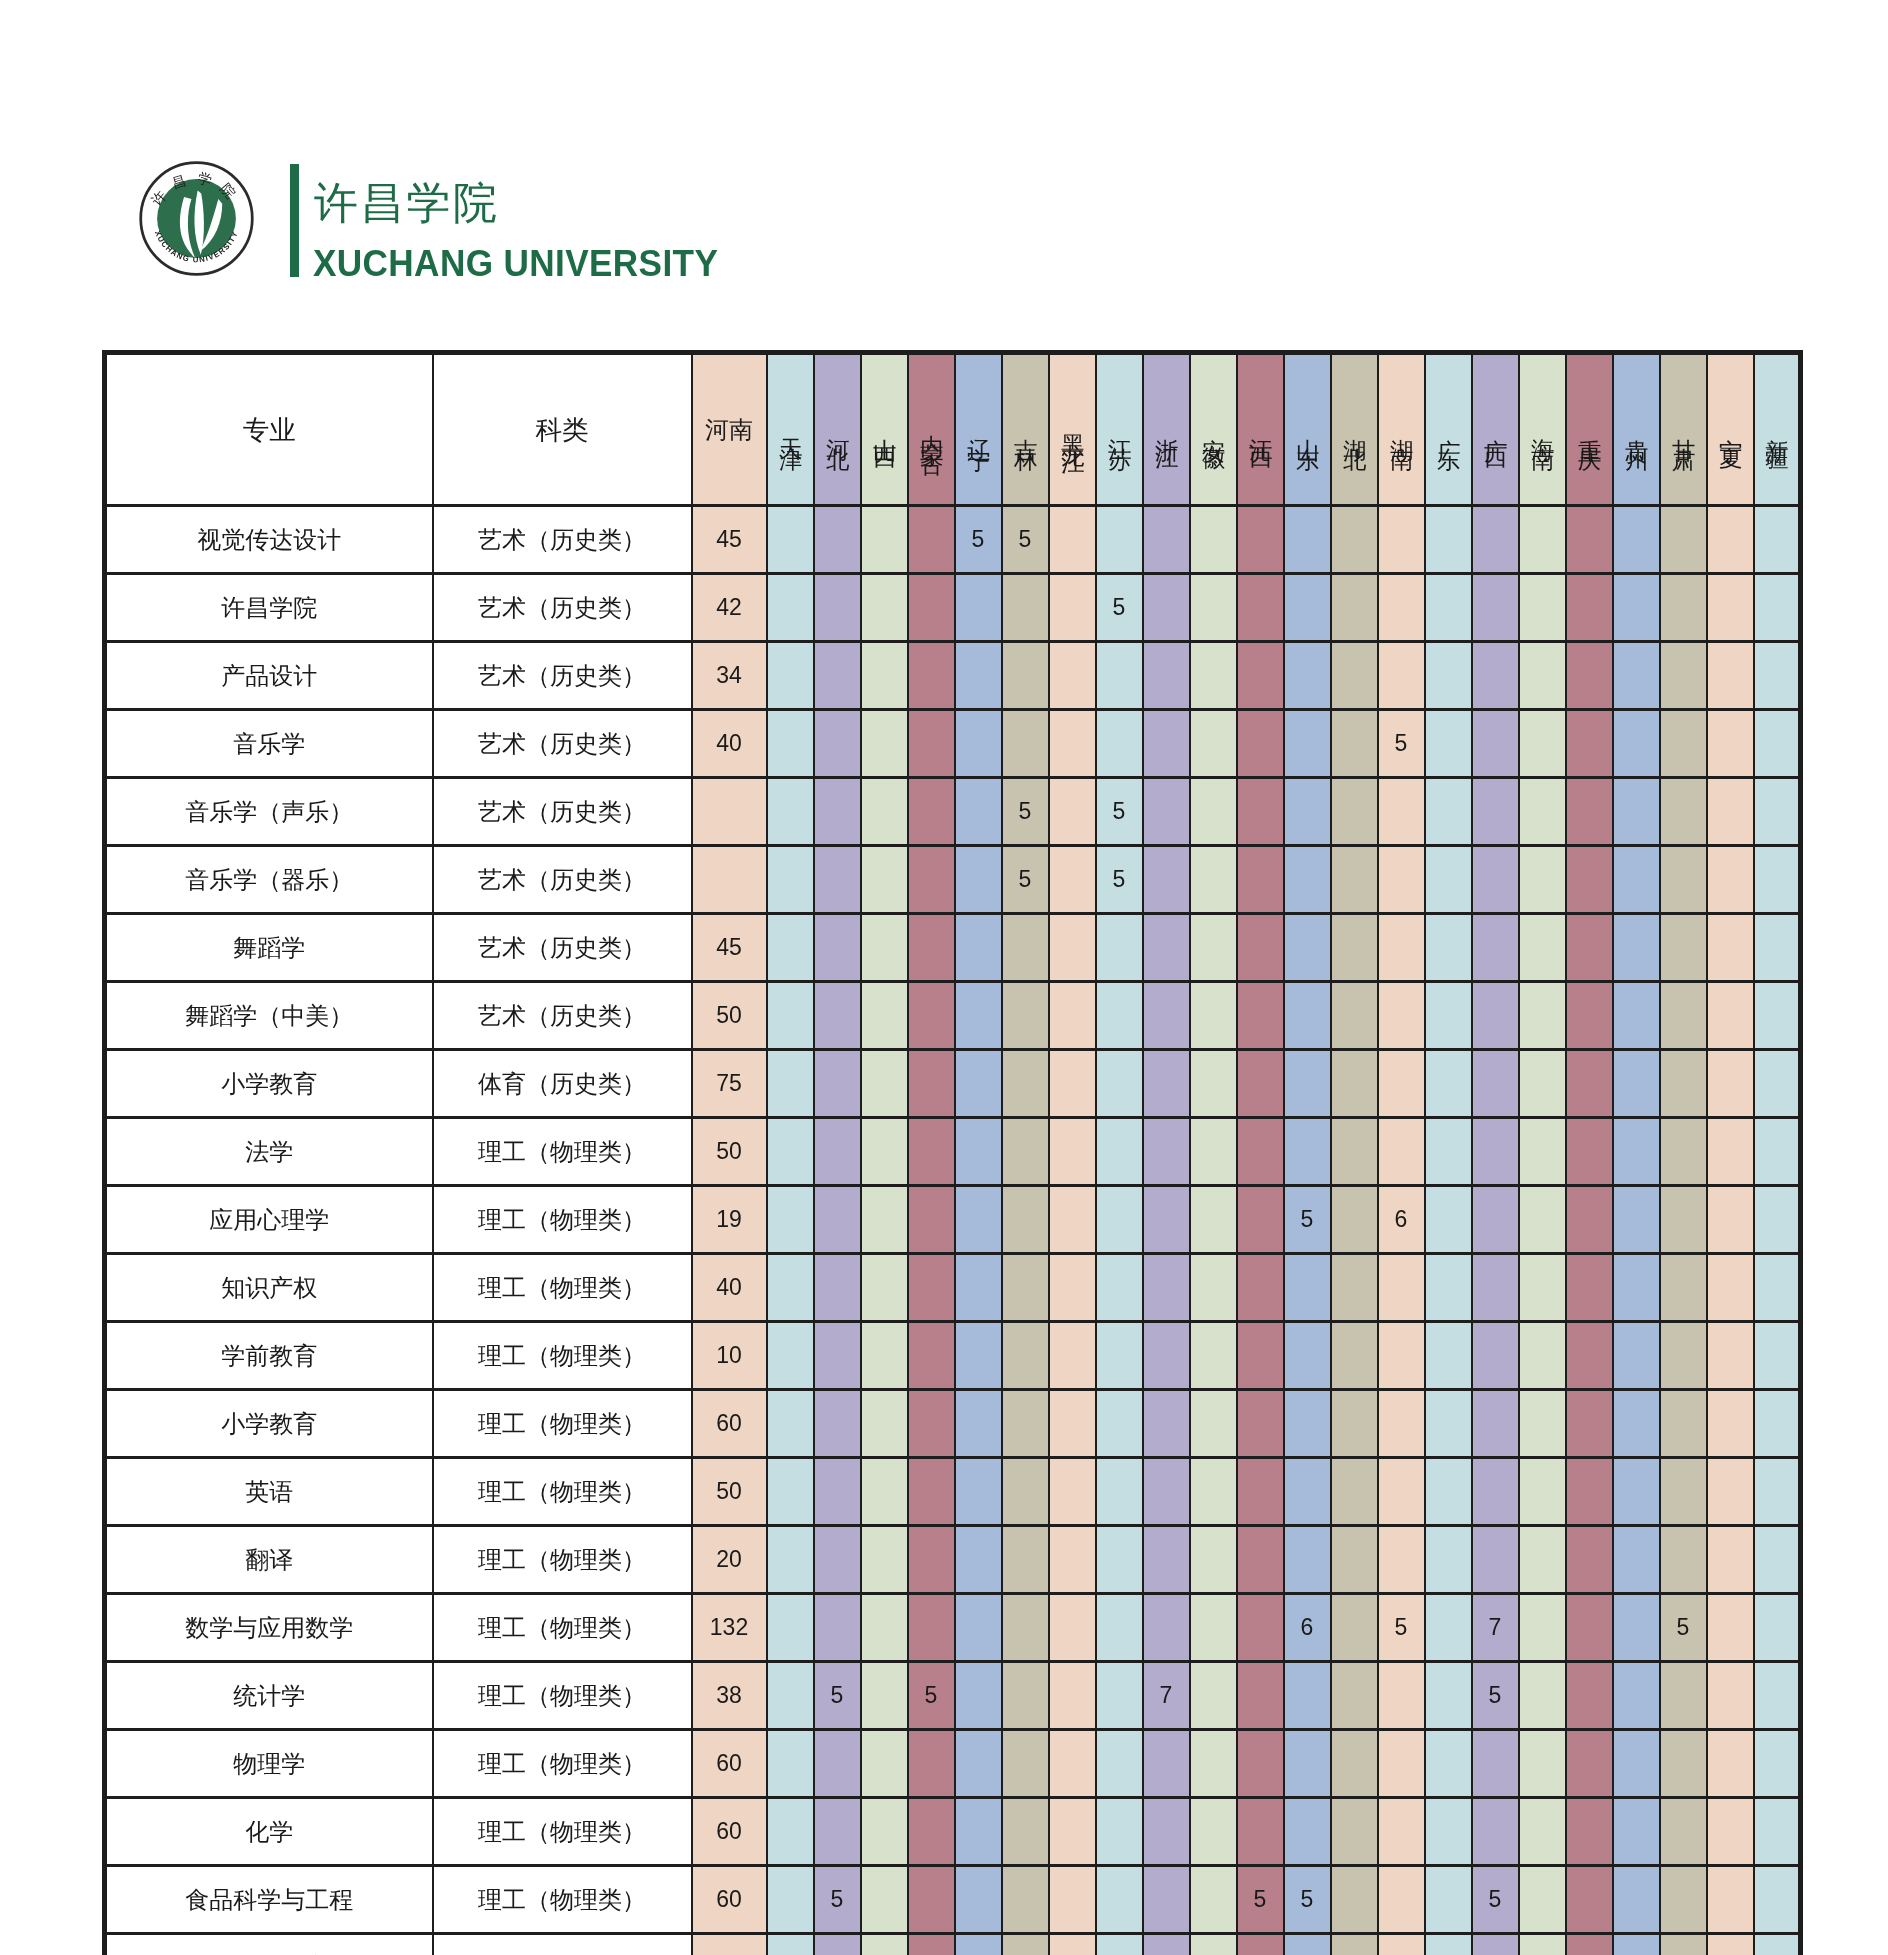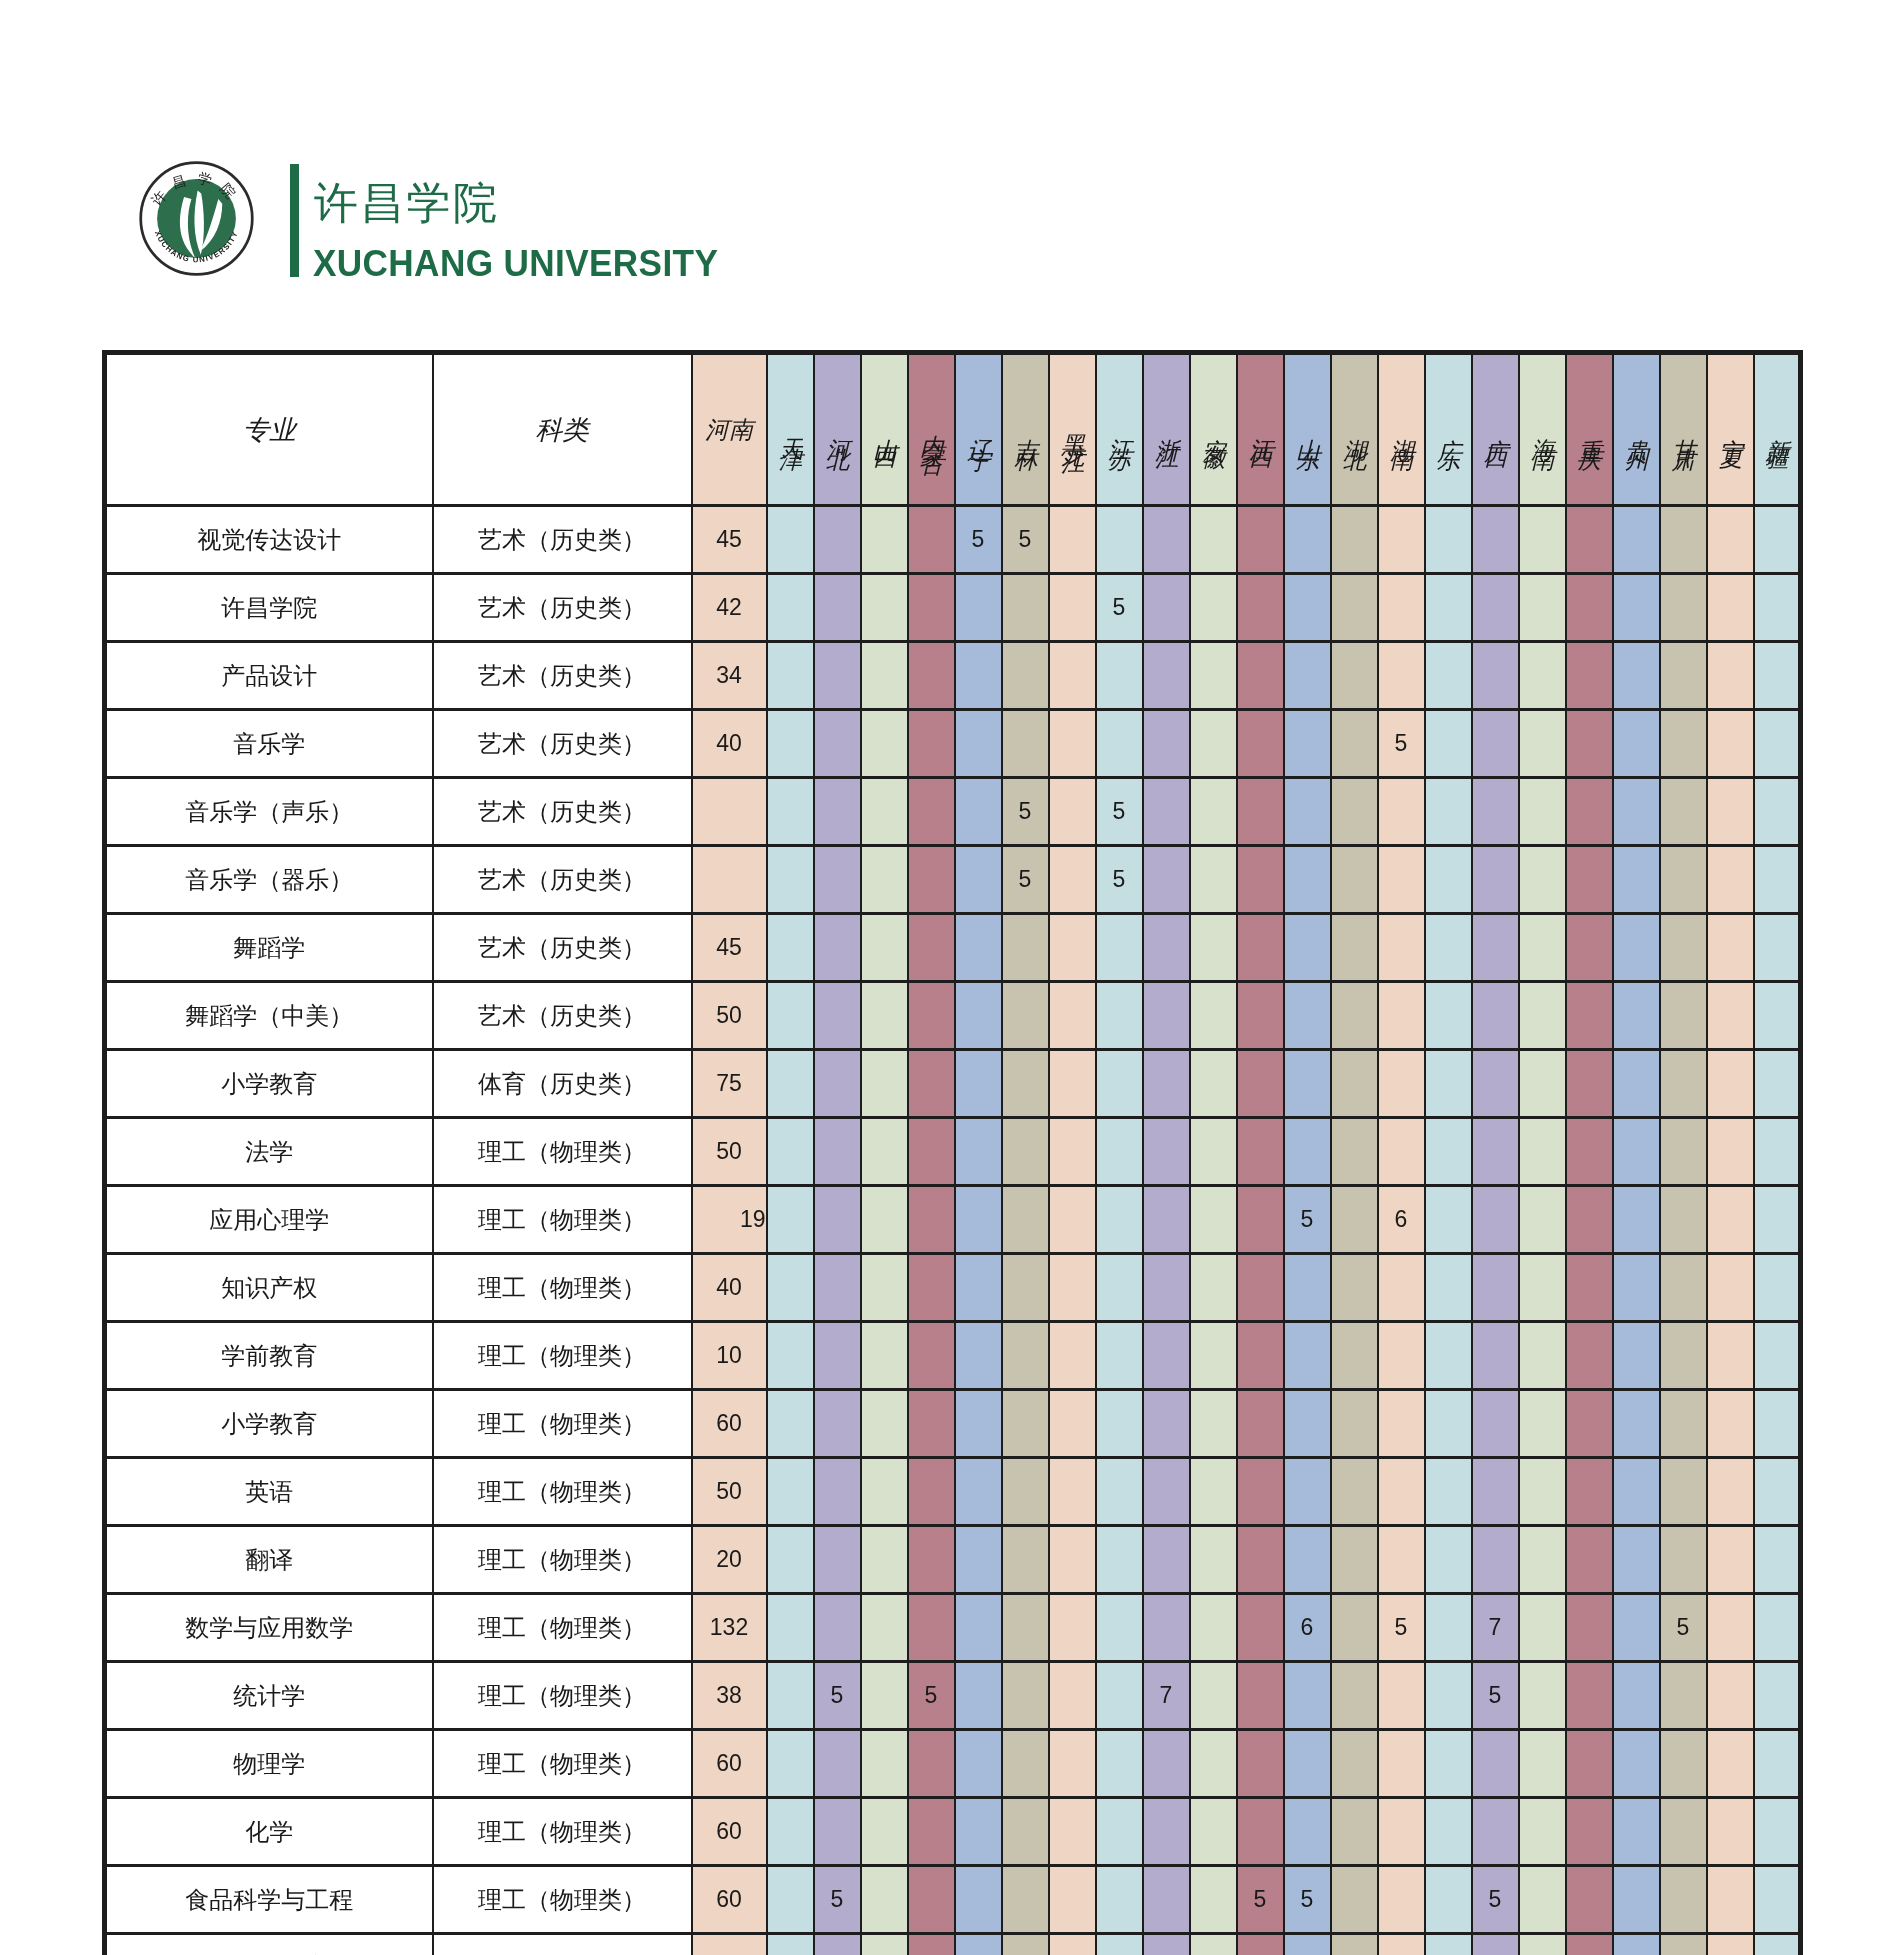--- a/index.html
+++ b/index.html
@@ -14,21 +14,21 @@
             font-weight:500;white-space:nowrap;}
   .brand-en{position:absolute;left:313px;top:243px;font-size:37px;font-weight:700;
             transform:scaleX(0.95);transform-origin:left center;white-space:nowrap;letter-spacing:0.4px;}
 
   
   table.grid{position:absolute;left:102px;top:350px;width:1686px;border-collapse:collapse;
              table-layout:fixed;border:5.5px solid #1d1d1d;}
   .grid th,.grid td{border-left:2.3px solid #1d1d1d;border-right:2.3px solid #1d1d1d;
              border-top:3.5px solid #1d1d1d;border-bottom:3.5px solid #1d1d1d;
              padding:0;text-align:center;vertical-align:middle;overflow:hidden;}
-  .grid thead tr{height:153px;font-style:italic;}
+  .grid thead tr{height:153px;}
   .grid tbody tr{height:68px;}
   .grid th{font-weight:400;background:#ffffff;}
   .grid th .hz{font-size:24px;}
   .grid th .vert{writing-mode:vertical-rl;text-orientation:upright;letter-spacing:8.6px;
                  font-size:23.5px;line-height:1;display:inline-block;}
   .grid th.plain{font-size:26.6px;}
   .grid td.major{font-size:24px;background:#ffffff;}
   .grid td.cat{font-size:24px;background:#ffffff;}
   .grid td.val{font-size:23px;}
 </style>
@@ -387,21 +387,21 @@
           <td class="val" style="background: rgb(215, 225, 203);"></td>
           <td class="val" style="background: rgb(183, 128, 139);"></td>
           <td class="val" style="background: rgb(166, 187, 217);"></td>
           <td class="val" style="background: rgb(199, 195, 175);"></td>
           <td class="val" style="background: rgb(239, 213, 195);"></td>
           <td class="val" style="background: rgb(196, 222, 225);"></td>
         </tr>
         <tr>
           <td class="major">应用心理学</td>
           <td class="cat">理工（物理类）</td>
-          <td class="val" style="background: rgb(239, 213, 195); text-align: right;">19</td>
+          <td class="val" style="background: rgb(239, 213, 195);">19</td>
           <td class="val" style="background: rgb(196, 222, 225);"></td>
           <td class="val" style="background: rgb(179, 172, 204);"></td>
           <td class="val" style="background: rgb(215, 225, 203);"></td>
           <td class="val" style="background: rgb(183, 128, 139);"></td>
           <td class="val" style="background: rgb(166, 187, 217);"></td>
           <td class="val" style="background: rgb(199, 195, 175);"></td>
           <td class="val" style="background: rgb(239, 213, 195);"></td>
           <td class="val" style="background: rgb(196, 222, 225);"></td>
           <td class="val" style="background: rgb(179, 172, 204);"></td>
           <td class="val" style="background: rgb(215, 225, 203);"></td>

